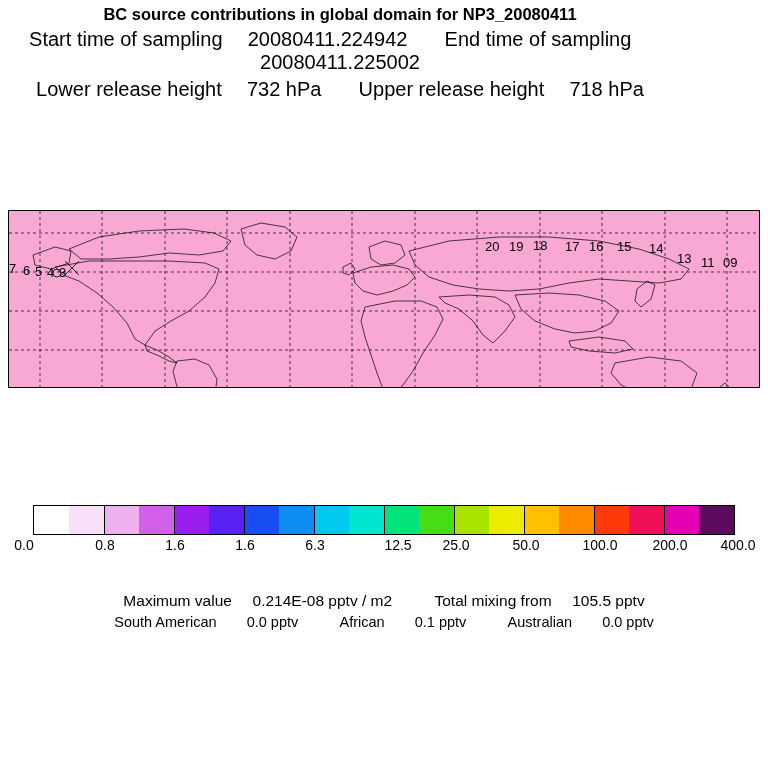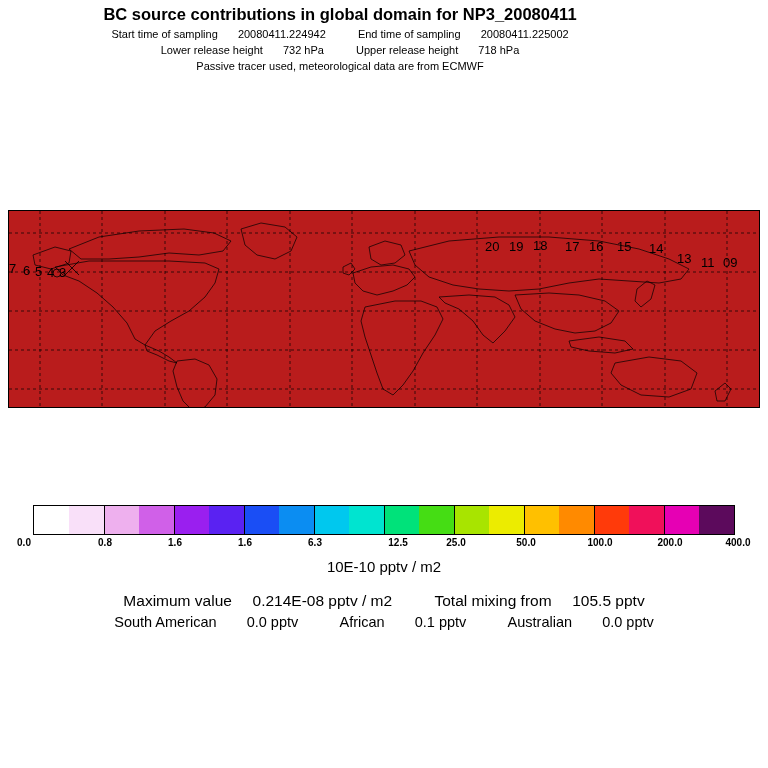--- a/index.html
+++ b/index.html
@@ -29,42 +29,42 @@
     width: 680px;
     text-align: center;
   }
   .title {
     font-size: 16.5px;
     font-weight: bold;
     margin-top: 5px;
     letter-spacing: 0px;
   }
   .subline {
-    font-size: 11px;
+    font-size: 20px;
     margin-top: 4px;
   }
   .subline .gap {
     display: inline-block;
     width: 26px;
   }
   .subline .gap-sm {
     display: inline-block;
     width: 14px;
   }
 
   
   .map-wrap {
     position: absolute;
     left: 8px;
     top: 210px;
     width: 752px;
-    height: 198px;
+    height: 178px;
     border: 1px solid #000000;
     box-sizing: border-box;
-    background: #b91c1c;
+    background: #f9a8d4;
     overflow: hidden;
   }
   .map-svg {
     display: block;
   }
   .grid-line {
     stroke: #000000;
     stroke-width: 0.7;
     stroke-dasharray: 3 3;
   }
@@ -112,22 +112,22 @@
   }
   .cbar-labels {
     position: absolute;
     left: 0;
     top: 537px;
     width: 768px;
     height: 20px;
   }
   .cbar-labels span {
     position: absolute;
-    font-size: 10px;
-    font-weight: bold;
+    font-size: 14px;
+    font-weight: normal;
     transform: translateX(-50%);
     white-space: nowrap;
   }
   .cbar-unit {
     position: absolute;
     top: 558px;
     left: 0;
     width: 768px;
     text-align: center;
     font-size: 15px;
@@ -180,21 +180,20 @@
     </div>
     <div class="subline">
       <span>Lower release height</span>
       <span class="gap-sm"></span>
       <span>732 hPa</span>
       <span class="gap"></span>
       <span>Upper release height</span>
       <span class="gap-sm"></span>
       <span>718 hPa</span>
     </div>
-    <div class="subline">Passive tracer used, meteorological data are from ECMWF</div>
   </div>
 
   <div class="map-wrap">
     <svg class="map-svg" width="750" height="201" viewBox="0 0 750 201">
 
       <g>
         <line class="grid-line" x1="31" y1="0" x2="31" y2="201"></line>
         <line class="grid-line" x1="93" y1="0" x2="93" y2="201"></line>
         <line class="grid-line" x1="156" y1="0" x2="156" y2="201"></line>
         <line class="grid-line" x1="218" y1="0" x2="218" y2="201"></line>
@@ -321,21 +320,20 @@
     <span style="left:245px;">1.6</span>
     <span style="left:315px;">6.3</span>
     <span style="left:398px;">12.5</span>
     <span style="left:456px;">25.0</span>
     <span style="left:526px;">50.0</span>
     <span style="left:600px;">100.0</span>
     <span style="left:670px;">200.0</span>
     <span style="left:738px;">400.0</span>
 
   </div>
-  <div class="cbar-unit">10E-10 pptv / m2</div>
 
   <div class="footer">
     <div class="row1">
       <span>Maximum value</span>
       <span class="sp-sm"></span>
       <span>0.214E-08 pptv / m2</span>
       <span class="sp-lg"></span>
       <span>Total mixing from</span>
       <span class="sp-sm"></span>
       <span>105.5 pptv</span>

